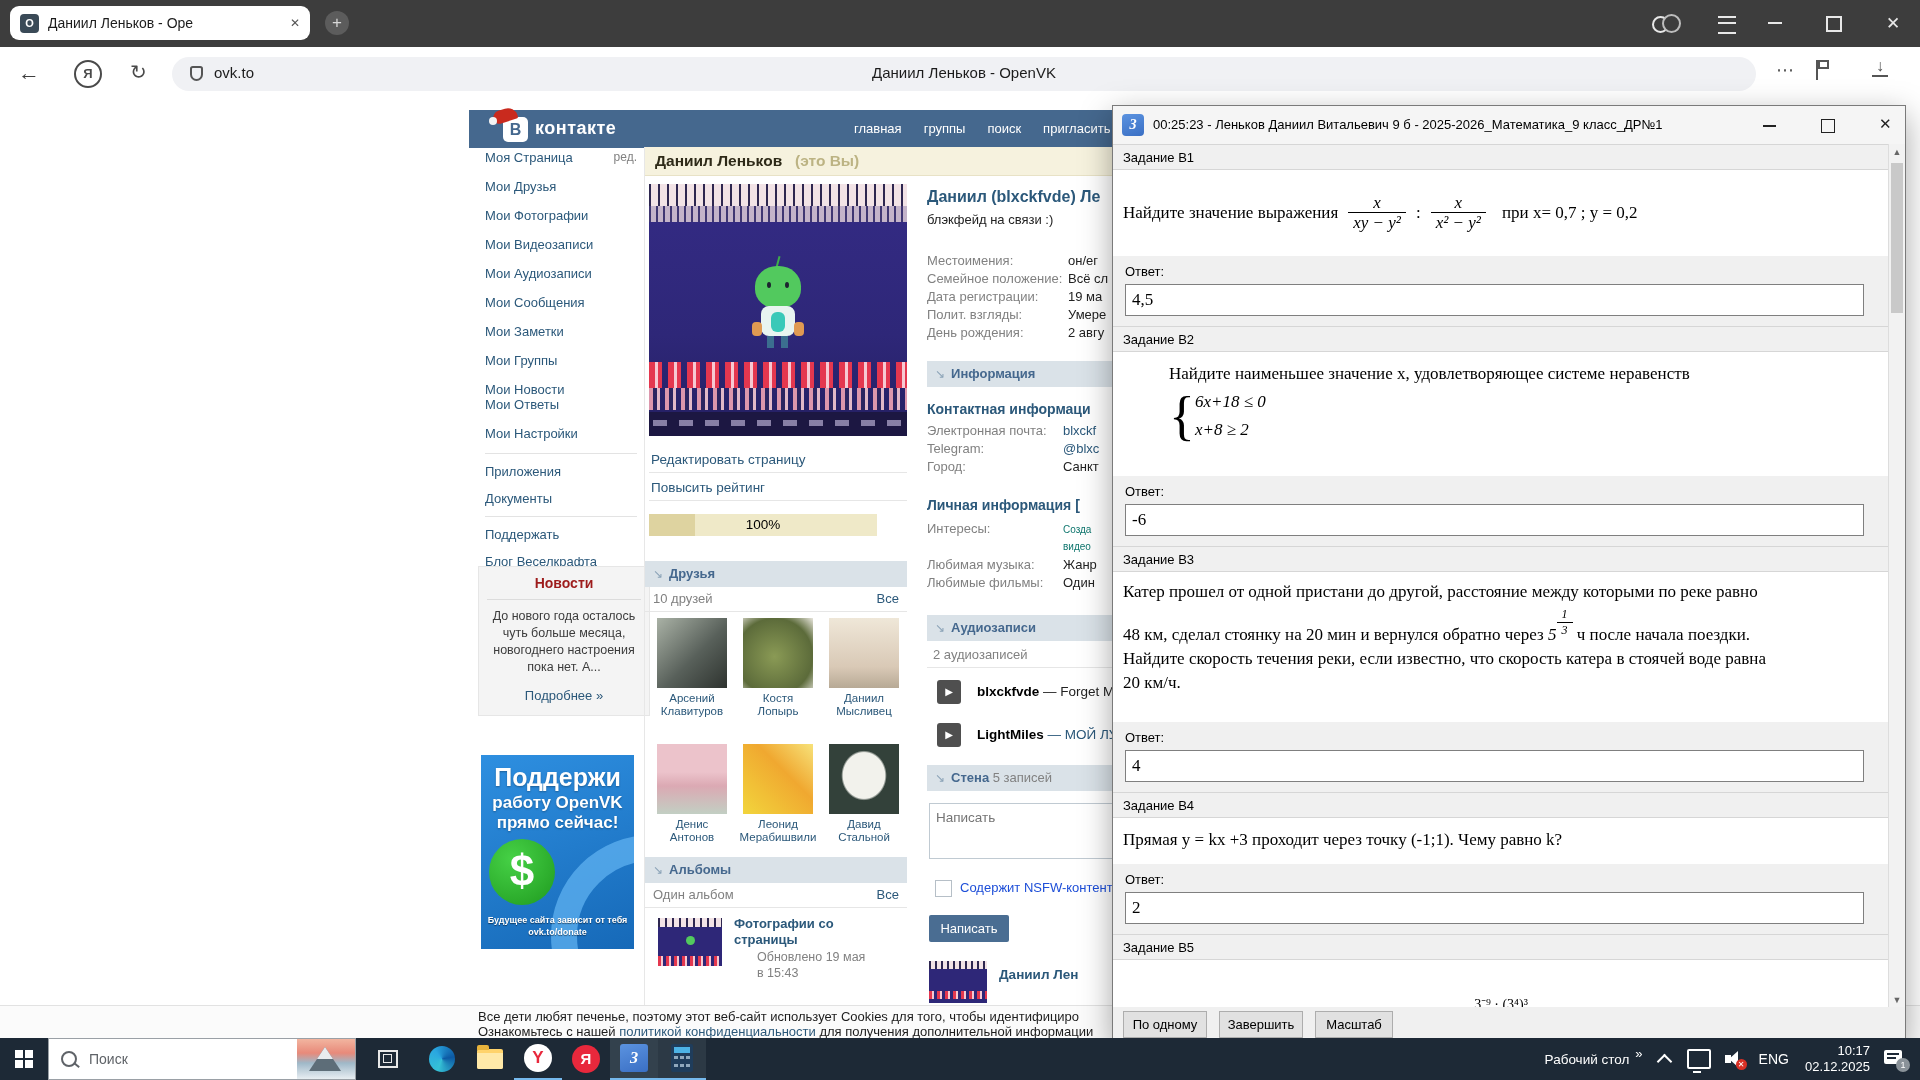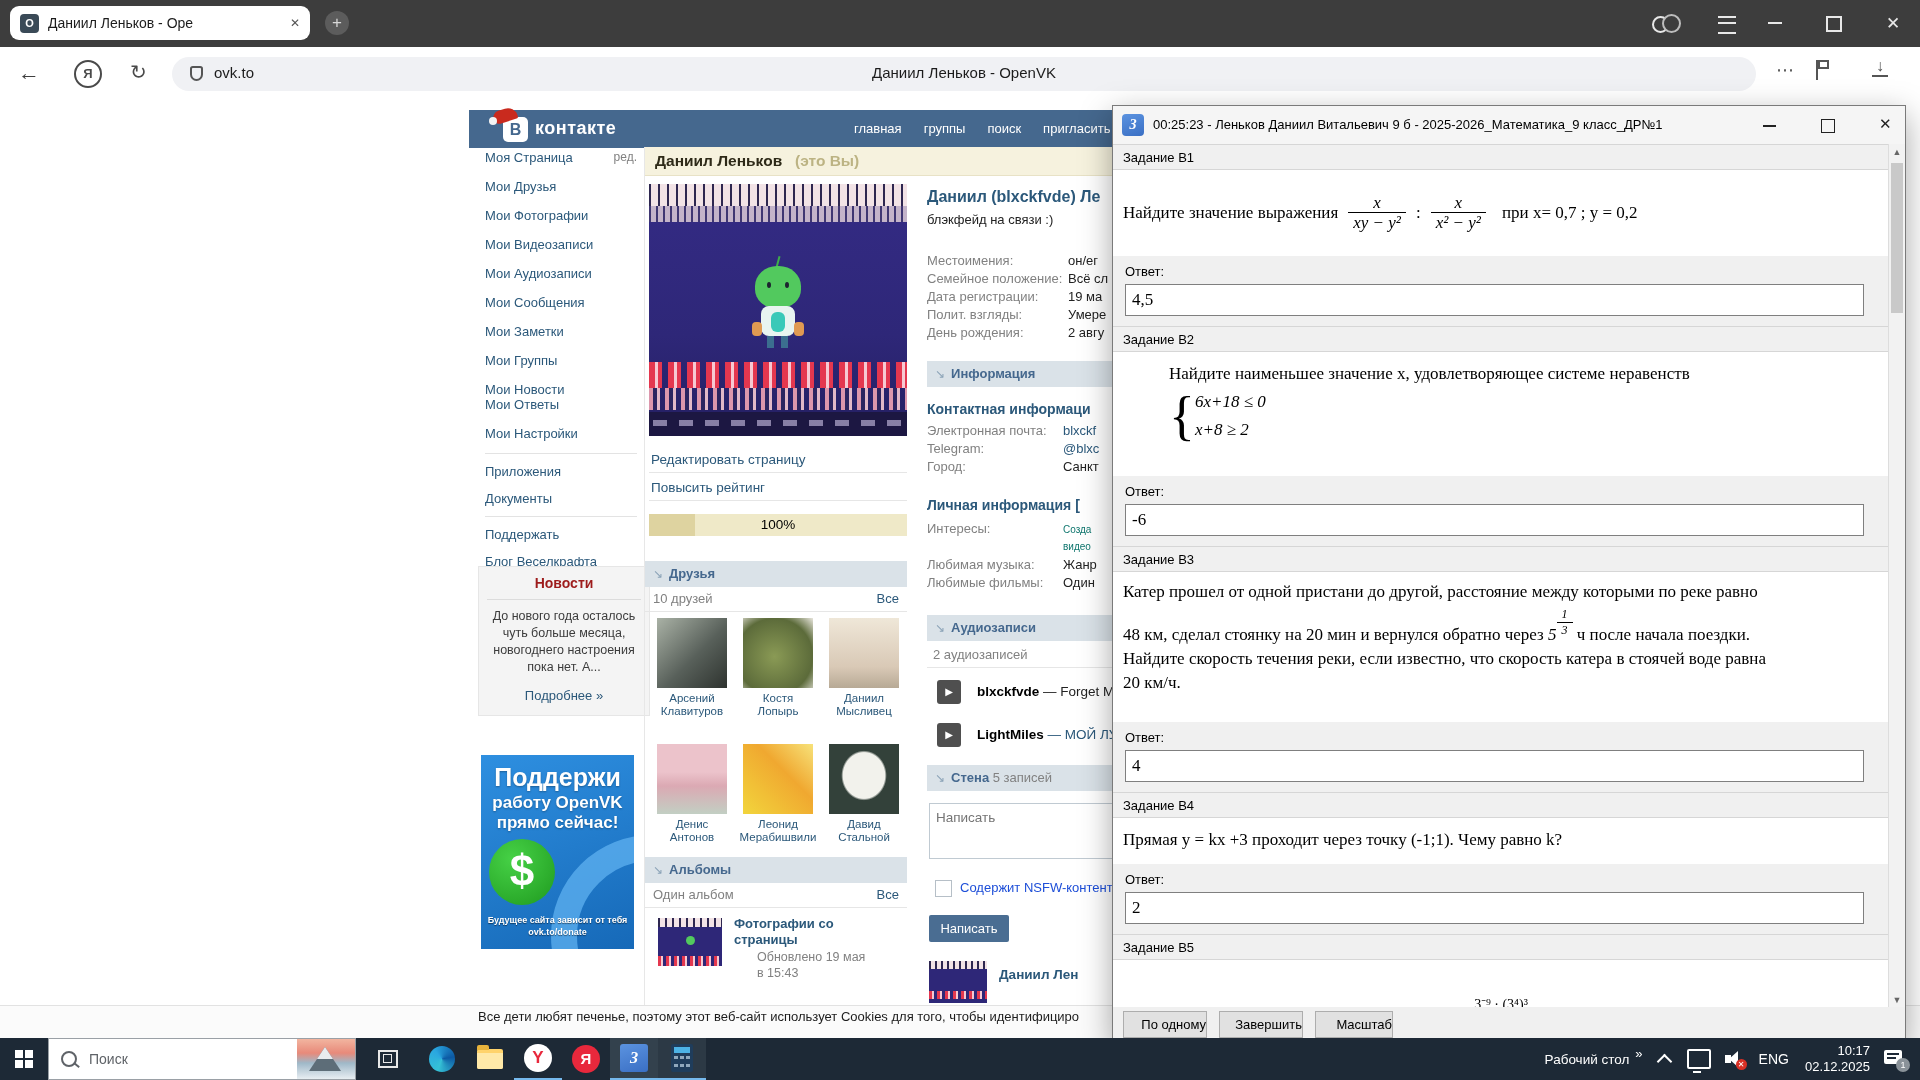--- a/index.html
+++ b/index.html
@@ -10,21 +10,21 @@
   .sect-bar{background:#dae2e8;color:#45688e;font-weight:bold;font-size:13px;line-height:26px;padding-left:8px;}
   .sect-arrow{color:#8ca4b8;font-weight:normal;margin-right:6px;font-size:12px;}
   .fr{display:inline-block;vertical-align:middle;text-align:center;font-style:italic;font-family:"Liberation Serif",serif;}
   .fr .n{display:block;padding:0 5px;border-bottom:1px solid #000;line-height:1.15;}
   .fr .d{display:block;padding:0 5px;line-height:1.2;}
   .strip{background:#f0f0f0;border-top:1px solid #d6d6d6;border-bottom:1px solid #d6d6d6;font-size:13px;color:#000;height:26px;line-height:26px;padding-left:10px;box-sizing:border-box;}
   .qwhite{background:#fff;font-family:"Liberation Serif",serif;font-size:17px;color:#000;box-sizing:border-box;}
   .ansblock{background:#f0f0f0;padding:8px 12px 10px 12px;box-sizing:border-box;}
   .ansblock label{font-size:13px;color:#000;display:block;margin-bottom:5px;}
   .ansblock input{width:97%;height:28px;border:1px solid #7f7f7f;font-family:"Liberation Serif",serif;font-size:17px;padding-left:6px;background:#fff;}
-  .winbtn{background:#e1e1e1;border:1px solid #adadad;font-size:13px;color:#000;height:27px;text-align:right;line-height:25px;box-sizing:border-box;}
+  .winbtn{background:#e1e1e1;border:1px solid #adadad;font-size:13px;color:#000;height:27px;text-align:center;line-height:25px;box-sizing:border-box;}
   .tb-ico{width:48px;height:42px;display:flex;align-items:center;justify-content:center;position:relative;}
   .friend-name{font-size:11.5px;line-height:13px;text-align:center;color:#2b587a;}
 </style>
 </head>
 <body>
 
 <div class="ab" style="left:0;top:0;width:1920px;height:47px;background:#3d3d3d;">
   <div class="ab" style="left:10px;top:6px;width:300px;height:34px;background:#fff;border-radius:9px;display:flex;align-items:center;padding:0 10px;box-sizing:border-box;">
     <div style="width:19px;height:19px;background:#3a4a57;border-radius:4px;color:#fff;font-size:11px;font-weight:bold;text-align:center;line-height:19px;flex:0 0 auto;">O</div>
     <div style="margin-left:9px;font-size:14px;color:#1c1c1c;white-space:nowrap;overflow:hidden;flex:1;">Даниил Леньков - Ope</div>
@@ -144,21 +144,21 @@
     <div class="ab" style="left:0;top:204px;width:258px;height:22px;background:repeating-linear-gradient(90deg,#f0a4b4 0 4px,#2c255f 4px 8px,#f6c9d2 8px 11px,transparent 11px 16px);opacity:.9;"></div>
     <div class="ab" style="left:0;top:228px;width:258px;height:24px;background:#1c1742;"></div>
     <div class="ab" style="left:4px;top:236px;width:250px;height:6px;background:repeating-linear-gradient(90deg,#cfc5e8 0 14px,transparent 14px 26px);opacity:.6;"></div>
   </div>
 
   <div class="ab" style="left:651px;top:352px;width:256px;font-size:13.5px;"><span class="vk-link">Редактировать страницу</span></div>
   <div class="ab" style="left:649px;top:372px;width:258px;height:1px;background:#e6e6e6;"></div>
   <div class="ab" style="left:651px;top:380px;width:256px;font-size:13.5px;"><span class="vk-link">Повысить рейтинг</span></div>
   <div class="ab" style="left:649px;top:400px;width:258px;height:1px;background:#e6e6e6;"></div>
 
-  <div class="ab" style="left:649px;top:414px;width:258px;height:22px;background:#efe9c8;">
+  <div class="ab" style="left:649px;top:414px;width:228px;height:22px;background:#efe9c8;">
     <div class="ab" style="left:0;top:0;width:46px;height:22px;background:#ded3a0;"></div>
     <div class="ab" style="left:0;right:0;top:3px;text-align:center;font-size:13.5px;color:#000;">100%</div>
   </div>
 
   <div class="ab sect-bar" style="left:645px;top:461px;width:262px;height:26px;box-sizing:border-box;"><span class="sect-arrow">↘</span><span>Друзья</span></div>
   <div class="ab" style="left:645px;top:487px;width:262px;height:24px;border-bottom:1px solid #e6e6e6;">
     <span class="ab gray" style="left:8px;top:4px;font-size:13px;">10 друзей</span>
     <span class="ab vk-link" style="right:8px;top:4px;font-size:13px;">Все</span>
   </div>
 
@@ -261,20 +261,23 @@
 
     <div class="ab" style="left:2px;top:786px;width:58px;height:42px;background:#2e2778;overflow:hidden;">
       <div style="height:8px;background:repeating-linear-gradient(90deg,#2e2750 0 2px,#f2e3e6 2px 6px);"></div>
       <div style="margin-top:22px;height:8px;background:repeating-linear-gradient(90deg,#e4374f 0 3px,#f6c9d2 3px 5px,transparent 5px 8px);"></div>
     </div>
     <div class="ab" style="left:72px;top:792px;font-size:13.5px;font-weight:bold;"><span class="vk-link">Даниил Лен</span></div>
   </div>
 
   <div class="ab" style="left:0;top:905px;width:1920px;height:33px;background:#fbfbfb;border-top:1px solid #e2e2e2;">
     <div class="ab" style="left:478px;top:3px;font-size:13px;color:#1c1c1c;white-space:nowrap;">Все дети любят печенье, поэтому этот веб-сайт использует Cookies для того, чтобы идентифициро</div>
+    <div class="ab" style="left:478px;top:18px;font-size:13px;color:#1c1c1c;white-space:nowrap;">
+      <span>Ознакомьтесь с нашей </span><span class="vk-link">политикой конфиденциальности</span><span> для получения дополнительной информации</span>
+    </div>
   </div>
 </div>
 
 <div class="ab" style="left:1112px;top:105px;width:794px;height:937px;background:#f0f0f0;border:1px solid #7a7a7a;box-sizing:border-box;box-shadow:0 10px 30px rgba(0,0,0,.35);">
 
   <div style="height:38px;background:#f5f5f5;position:relative;">
     <div class="ab" style="left:9px;top:8px;width:22px;height:22px;background:linear-gradient(160deg,#5b93e0,#3a6fc4);border-radius:4px;color:#fff;font-family:'Liberation Serif',serif;font-style:italic;font-weight:bold;font-size:14px;text-align:center;line-height:22px;">З</div>
     <div class="ab" style="left:40px;top:11px;font-size:13px;color:#000;white-space:nowrap;">00:25:23 - Леньков Даниил Витальевич 9 б - 2025-2026_Математика_9 класс_ДР№1</div>
     <div class="ab" style="left:650px;top:19px;width:13px;height:1.5px;background:#222;"></div>
     <div class="ab" style="left:708px;top:13px;width:12px;height:12px;border:1.5px solid #222;"></div>

